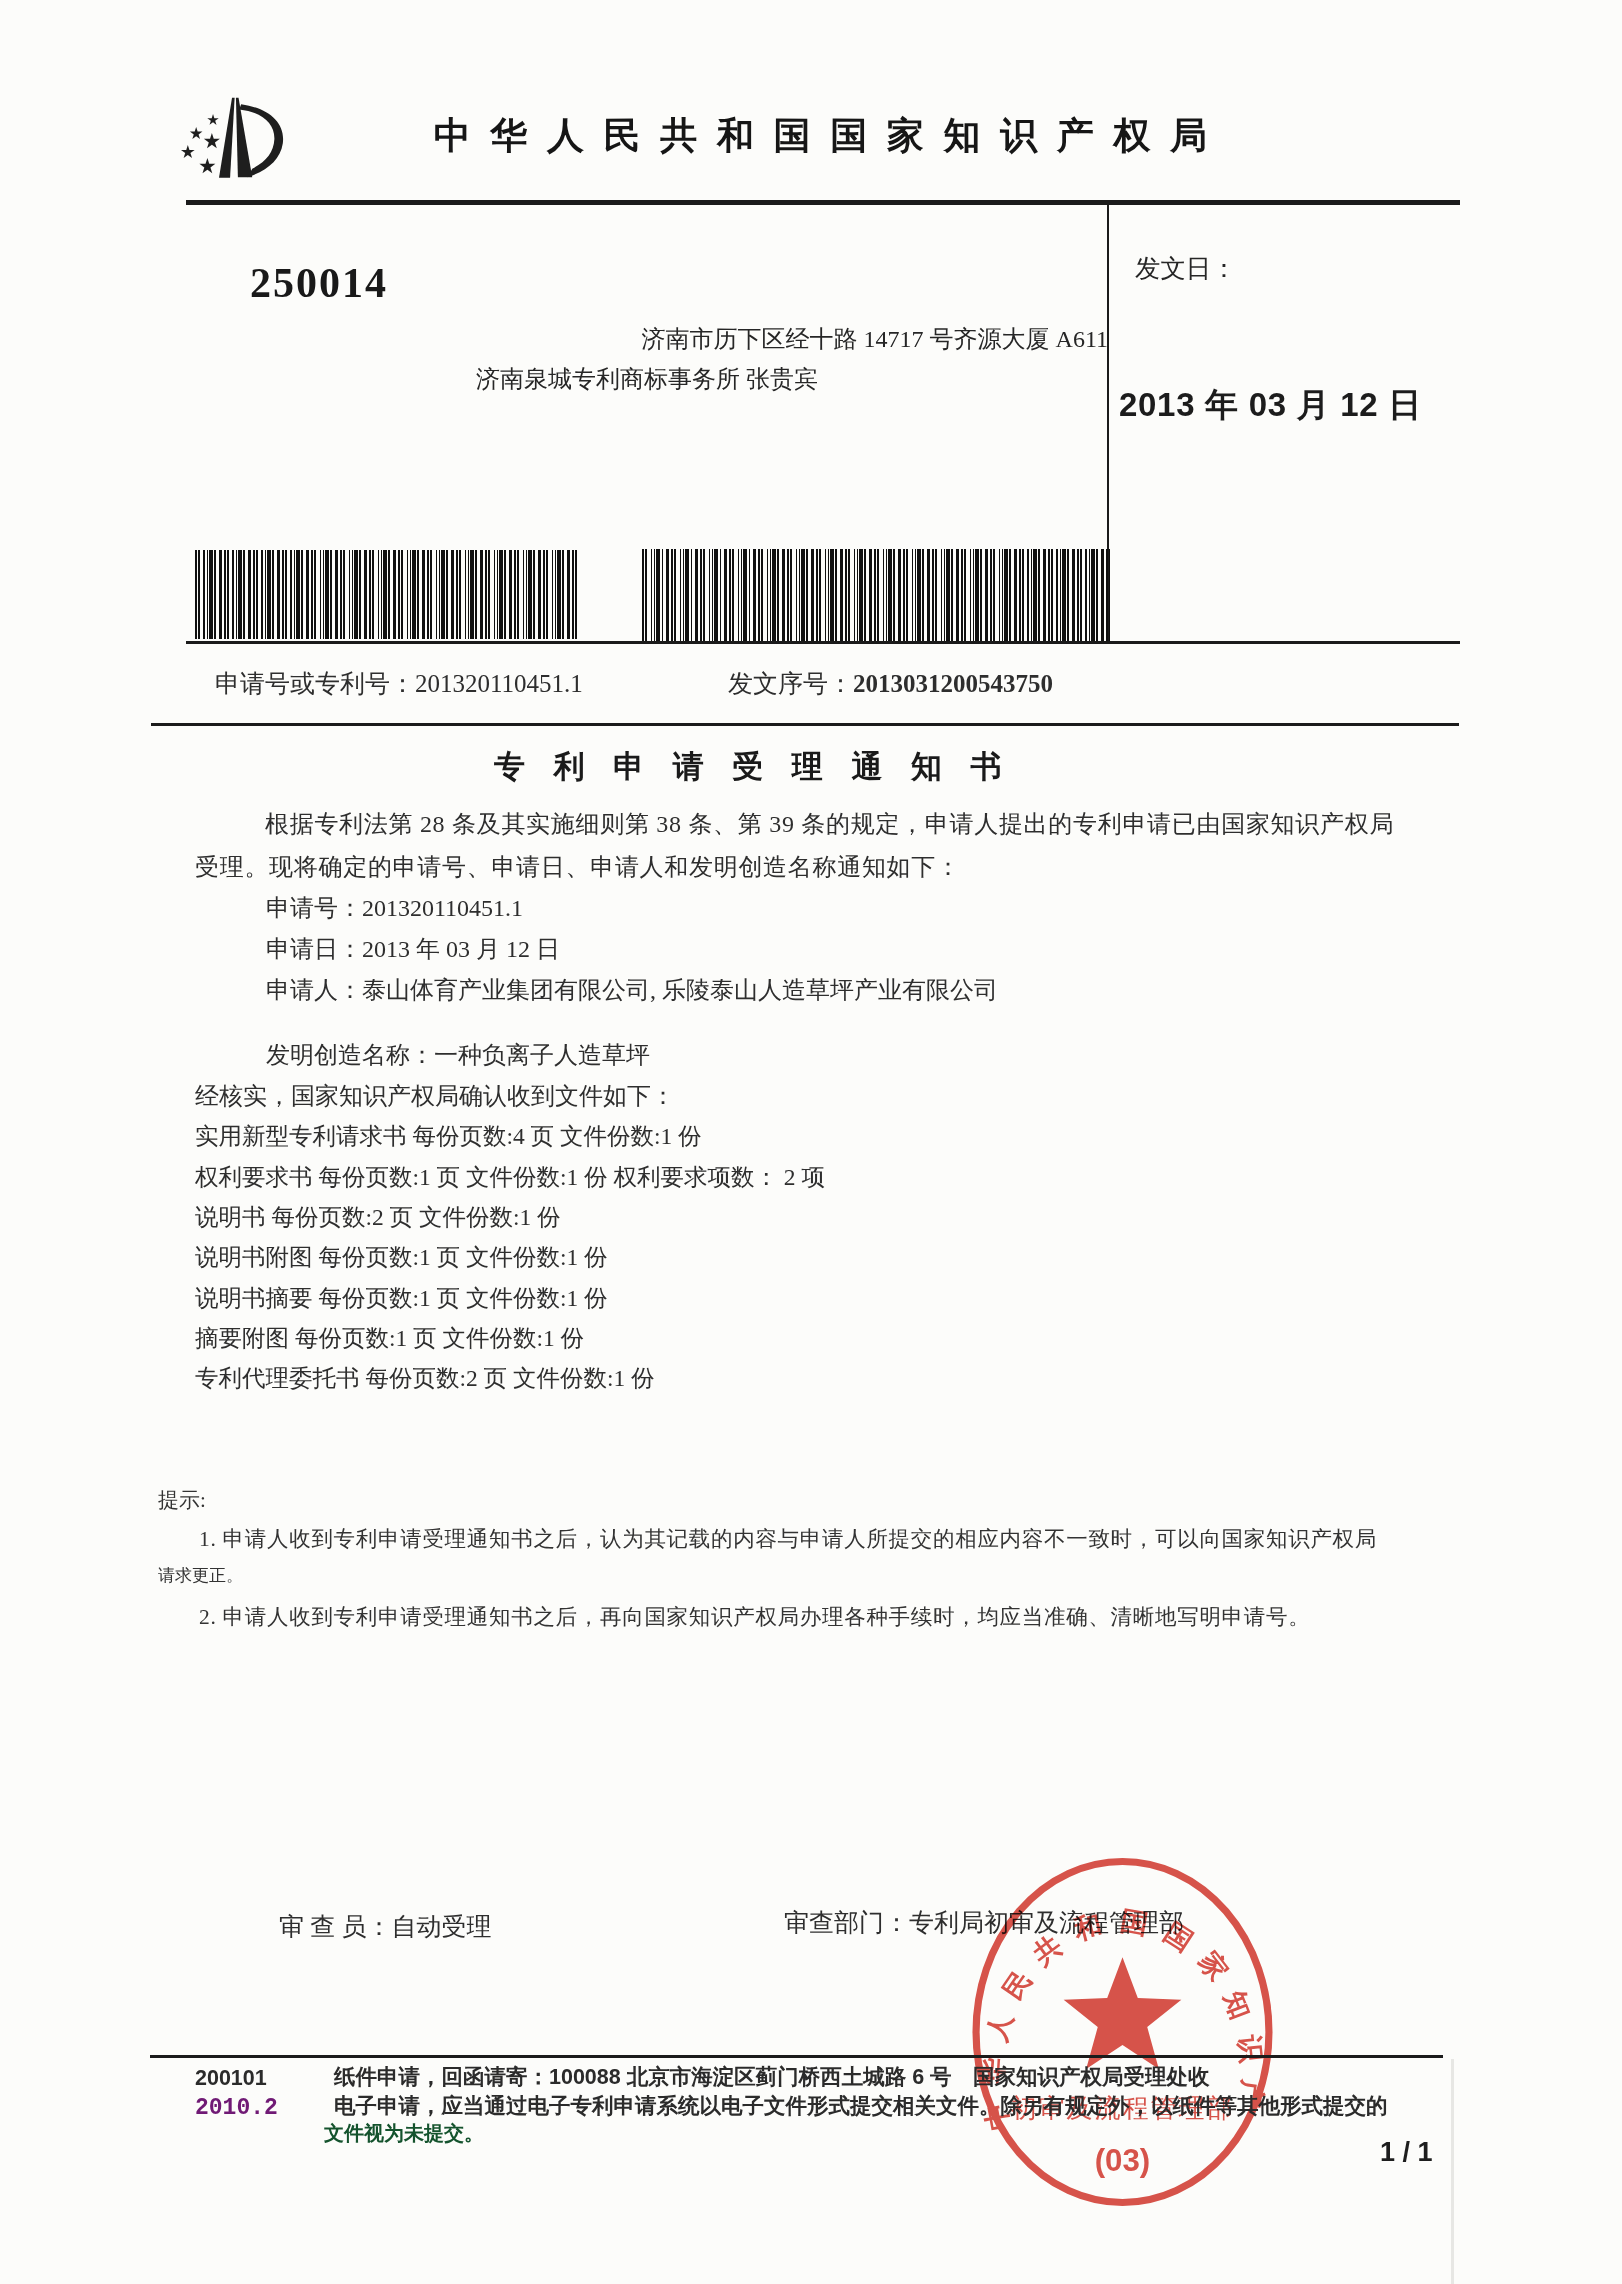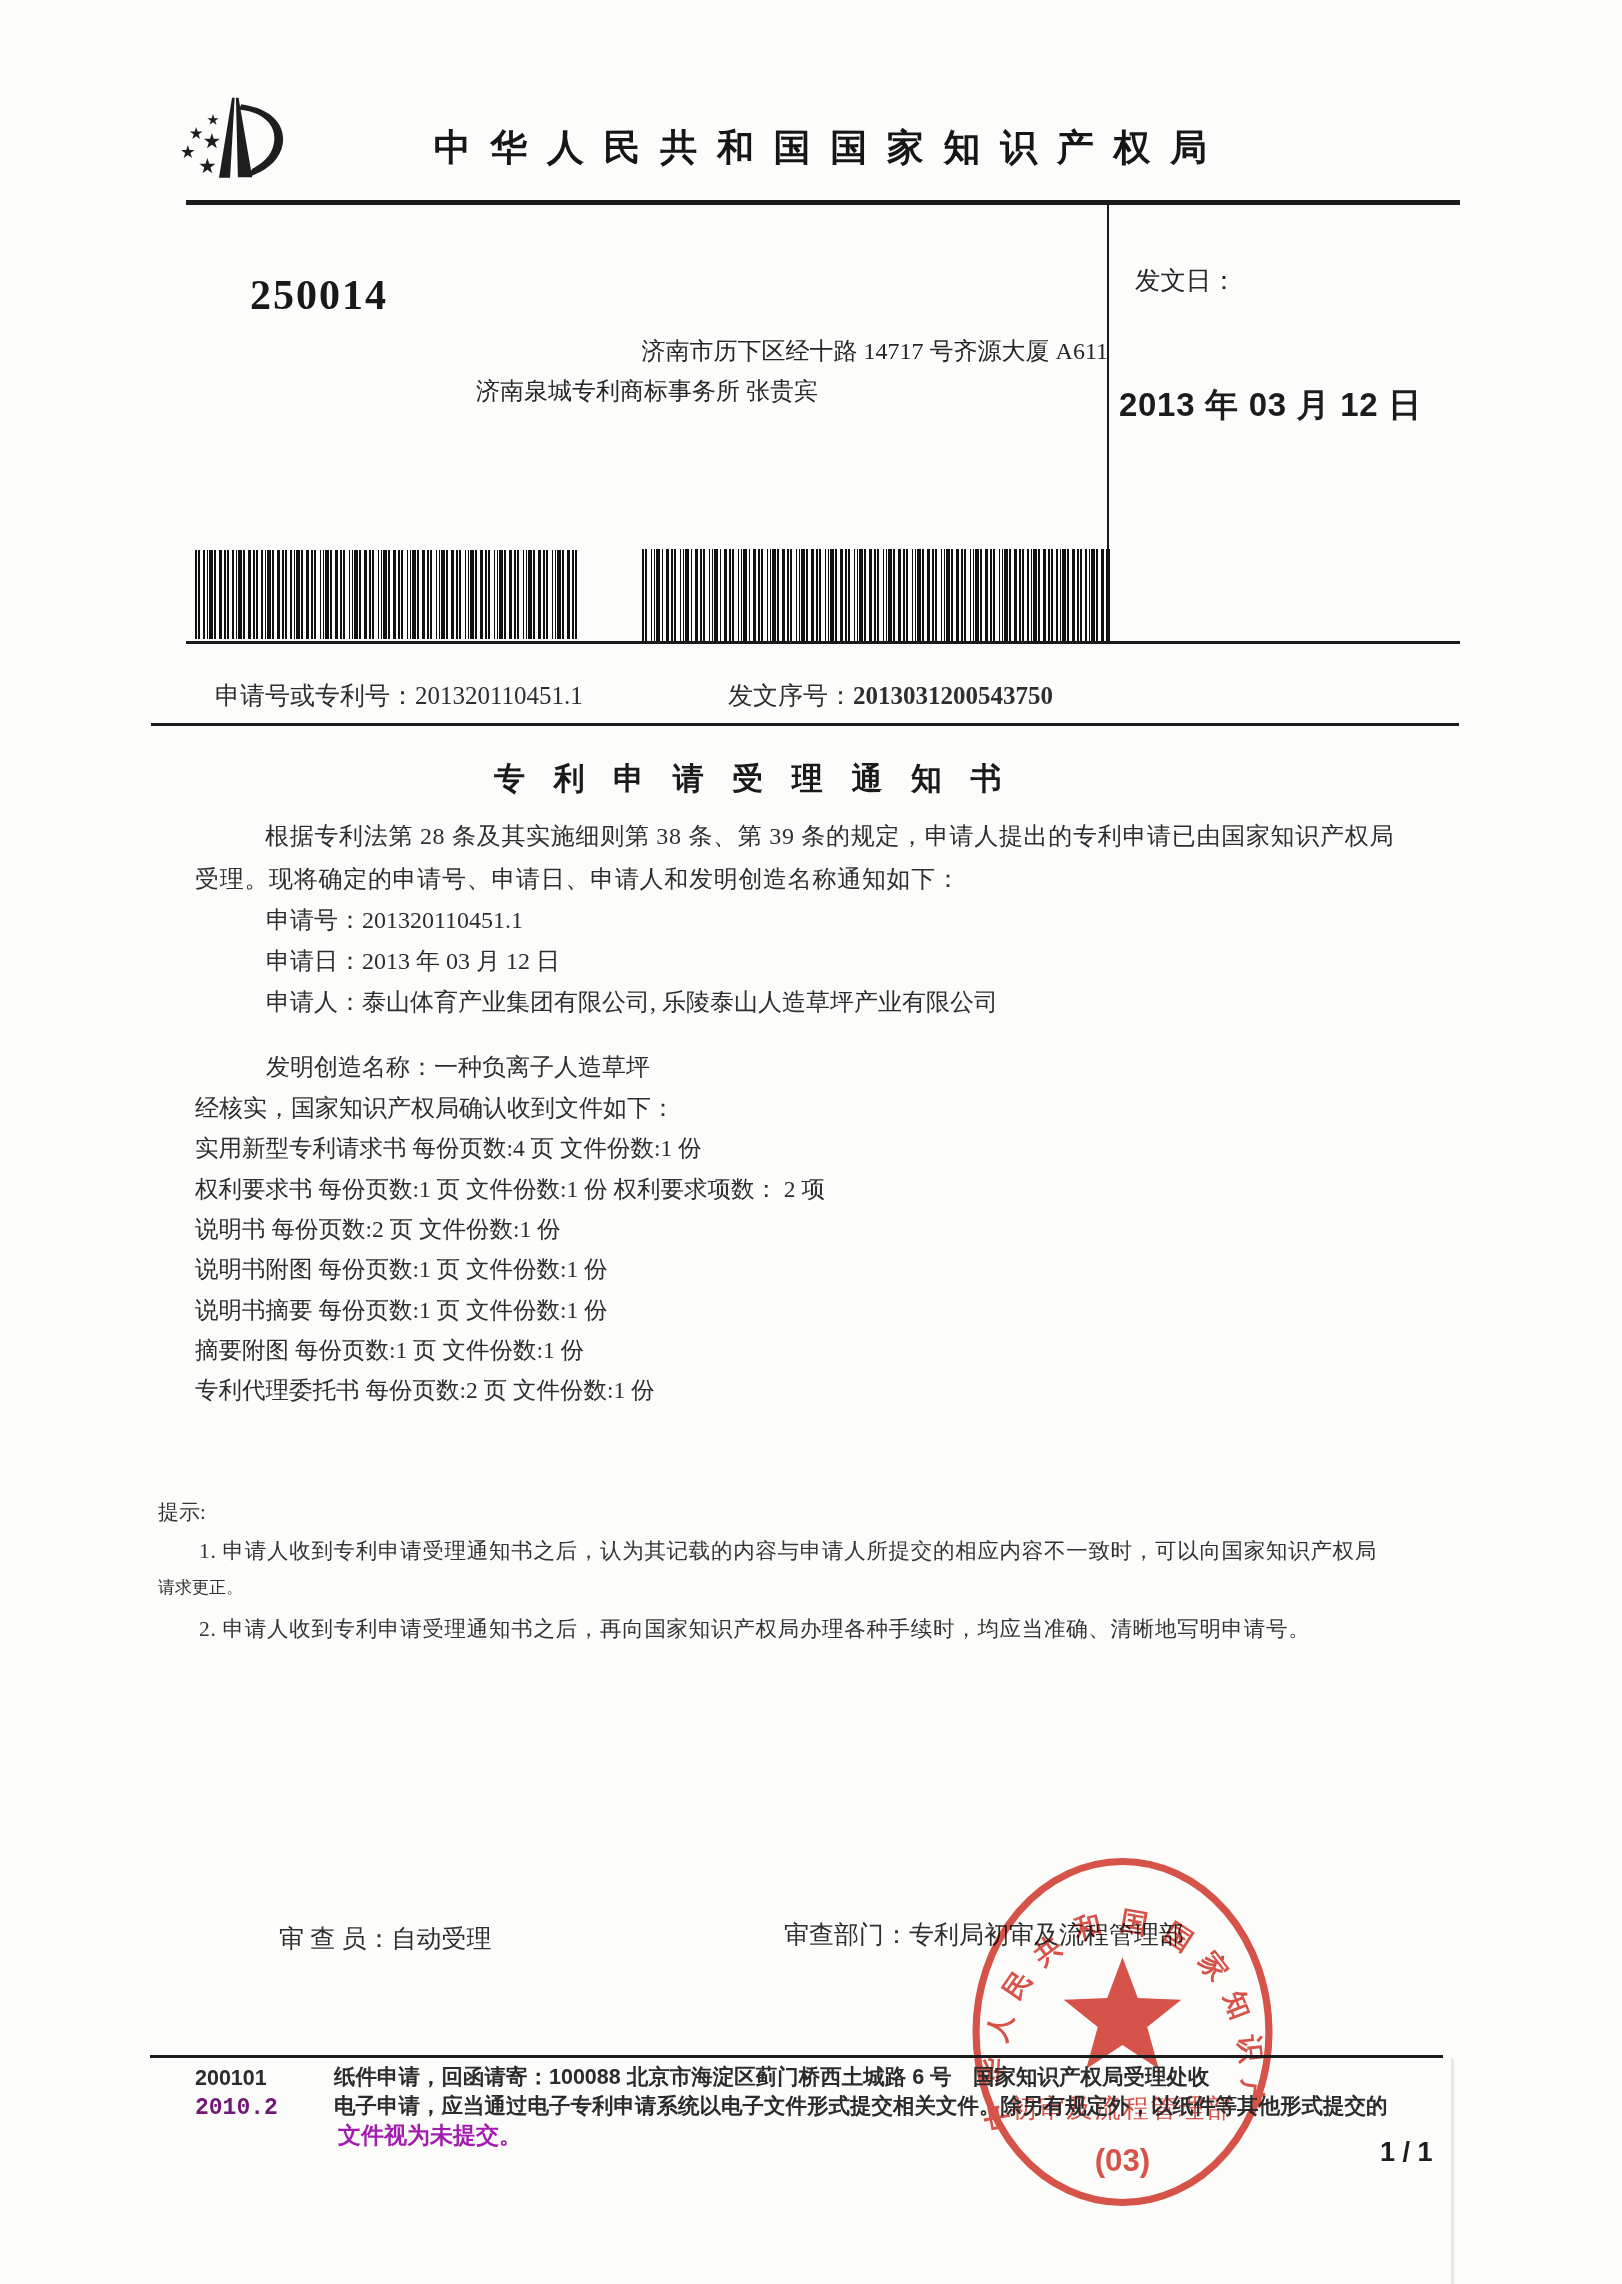--- a/index.html
+++ b/index.html
@@ -2,21 +2,21 @@
 <html lang="zh" style="font-size:10.4px"><head>
 <meta charset="utf-8">
 <style>
   html,body { margin:0; padding:0; background:#e9e9e7; }
   .page {
     position:relative; width:1622px; height:2284px; margin:0 auto;
     background:#fcfcfa; overflow:hidden;
     font-family:"Liberation Serif", serif; color:#2e2e2e;
   }
   .t { position:absolute; white-space:nowrap; line-height:1.15; }
-  .serif { font-family:"Liberation Serif", serif;margin-top:12px; }
+  .serif { font-family:"Liberation Serif", serif; }
   .sans { font-family:"Liberation Sans", sans-serif; }
   .rule { position:absolute; background:#1b1b1b; }
   .center { text-align:center; }
   .bold { font-weight:bold; }
   .barcode {
     position:absolute;
     background-image: repeating-linear-gradient(90deg,
       #101010 0 2px, transparent 2px 3.3px,
       #101010 3.3px 5.2px, transparent 5.2px 8.5px,
       #101010 8.5px 9.8px, transparent 9.8px 11.7px,
@@ -125,18 +125,18 @@
   </div>
 
   <div class="rule" style="left:150px; top:2055px; width:1293px; height:2.6px;"></div>
   <div class="scan-streak" style="left:1451px; top:2059px; width:2.6px; height:225px;"></div>
 
   <div class="t sans bold" style="left:195px; top:2066px; font-size:21.5px; color:#2b2b2b;">200101</div>
   <div class="t sans bold" style="left:195px; top:2095px; font-size:23px; color:#701a75;font-family:Liberation Mono, monospace;">2010.2</div>
 
   <div class="t sans bold" style="left:334px; top:2065px; font-size:21.5px; color:#2b2b2b;">纸件申请，回函请寄：100088 北京市海淀区蓟门桥西土城路 6 号　国家知识产权局受理处收</div>
   <div class="t sans bold" style="left:334px; top:2094px; font-size:21.5px; color:#2b2b2b;">电子申请，应当通过电子专利申请系统以电子文件形式提交相关文件。除另有规定外，以纸件等其他形式提交的</div>
-  <div class="t sans bold" style="left:338px; top:2122px; font-size:23px; color:#a21caf;">文件视为未提交。</div>
+  <div class="t sans bold" style="left:324px; top:2122px; font-size:20px; color:#14532d;">文件视为未提交。</div>
 
   <div class="t sans bold" style="left:1380px; top:2137px; font-size:27px; color:#1d1d1d;">1 / 1</div>
 
 </div>
 
 
 </body></html>

